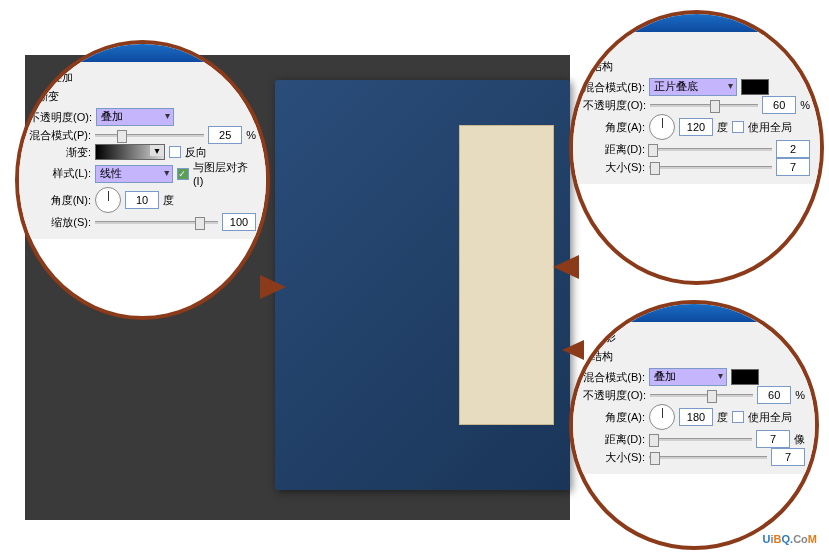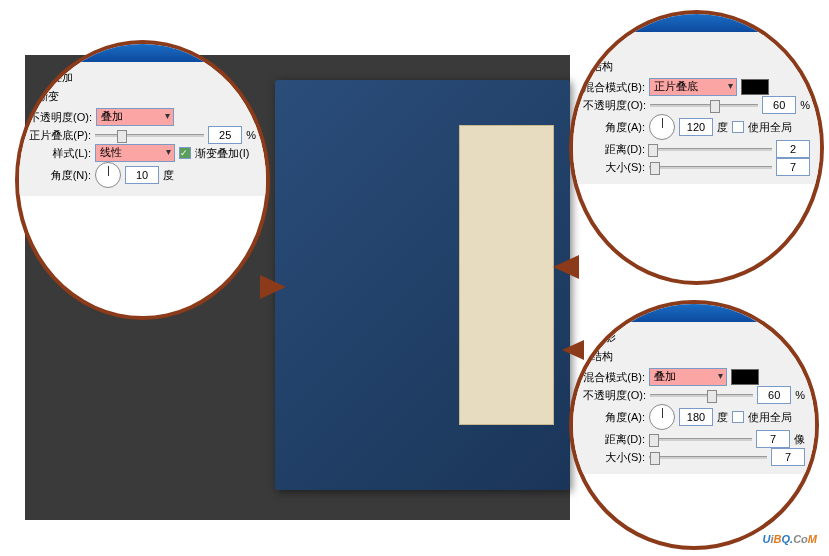--- a/index.html
+++ b/index.html
@@ -7,39 +7,39 @@
 .canvas{position:absolute;left:25px;top:55px;width:545px;height:465px;background:#3a3a3a}
 .book{position:absolute;left:250px;top:25px;width:295px;height:410px;background:linear-gradient(135deg,#2a4d7a,#1a3558);border-radius:3px;box-shadow:2px 2px 8px rgba(0,0,0,0.5)}
 .paper{position:absolute;right:16px;top:45px;width:95px;height:300px;background:#e8dcc0;border:1px solid #c8b890}
 .bubble{position:absolute;border-radius:50%;background:#fff;border:4px solid #8b3a1a;overflow:hidden}
 .bubble-title{background:linear-gradient(#1a6dc4,#0d4a9e);height:18px;width:100%}
 .bubble-content{padding:8px 10px;background:#f0f0f0}
 .section-title{font-size:11px;margin-bottom:4px}
 .fieldset-label{font-size:11px;margin:2px 0 4px 8px}
 .row{display:flex;align-items:center;margin:0 0;gap:4px}
 .label{text-align:right;min-width:62px;font-size:11px}
-.select{border:1px solid #7a9ac8;background:#fca5a5;height:18px;padding:0 24px 0 4px;font-size:11px;position:relative}
+.select{border:1px solid #7a9ac8;background:#c4b5fd;height:18px;padding:0 24px 0 4px;font-size:11px;position:relative}
 .select::after{content:"▾";position:absolute;right:3px;top:1px;color:#333;font-size:10px}
 .slider-track{height:3px;background:#d0d0d0;border-top:1px solid #999;flex:1;position:relative;min-width:80px}
 .slider-thumb{position:absolute;top:-5px;width:10px;height:13px;background:#e8e8e8;border:1px solid #888;transform:translateX(-50%)}
 .num-input{border:1px solid #7a9ac8;width:34px;height:18px;text-align:center;font-size:11px;background:#fff}
 .pct{font-size:11px}
 .checkbox{width:12px;height:12px;border:1px solid #7a9ac8;background:#fff;display:inline-block}
 .checkbox.checked{background:#5a9e5a}
 .checkbox.checked::after{content:"✓";color:#fff;font-size:9px;position:relative;top:-2px;left:0}
 .gradient-swatch{width:70px;height:16px;background:linear-gradient(to right,#000,#ddd);border:1px solid #666}
 .gradient-swatch::after{content:"▾";float:right;background:#e0e0e0;width:14px;text-align:center;font-size:10px}
 .angle-dial{width:26px;height:26px;border:1px solid #888;border-radius:50%;background:#fff;position:relative}
 .angle-dial::after{content:"";position:absolute;width:1px;height:10px;background:#333;left:50%;top:3px;transform-origin:bottom}
 .btn{border:1px solid #888;background:#e8e8e8;padding:2px 8px;font-size:11px}
 .color-swatch{width:28px;height:16px;background:#000;border:1px solid #666}
 .b1{left:15px;top:40px;width:255px;height:280px}
 .b2{right:5px;top:10px;width:255px;height:275px}
 .b3{right:10px;top:300px;width:250px;height:250px}
-.watermark{position:absolute;right:12px;bottom:8px;font-size:18px;font-weight:bold;font-style:italic}
+.watermark{position:absolute;right:12px;bottom:8px;font-size:18px;font-weight:bold;}
 .watermark .u{color:#2a7ac4}.watermark .i{color:#888}.watermark .b{color:#e67a1a}.watermark .q{color:#2a7ac4}.watermark .c{color:#888}.watermark .m{color:#e67a1a}
 .ptr-tri{position:absolute;border-style:solid}
 </style>
 </head>
 <body>
 
 <div class="canvas">
   <div class="book">
     <div class="paper"></div>
   </div>
@@ -48,38 +48,51 @@
 <div class="bubble b1">
   <div class="bubble-title"></div>
   <div class="bubble-content">
     <div class="section-title">渐变叠加</div>
     <div class="fieldset-label">渐变</div>
     <div class="row">
       <span class="label">不透明度(O):</span>
       <span class="select" style="width:78px">叠加</span>
     </div>
     <div class="row">
-      <span class="label">正片叠底(P):</span>
+      <span class="label">混合模式(P):</span>
       <div class="slider-track">
           <div class="slider-thumb" style="left:25%"></div>
         </div>
       <input class="num-input" value="25" style="">
       <span class="pct">%</span>
     </div>
     <div class="row">
+      <span class="label">渐变:</span>
+      <div class="gradient-swatch"></div>
+      <span class="checkbox"></span>
+      <span>反向</span>
+    </div>
+    <div class="row">
       <span class="label">样式(L):</span>
       <span class="select" style="width:80px">线性</span>
       <span class="checkbox checked"></span>
-      <span>渐变叠加(I)</span>
+      <span>与图层对齐(I)</span>
     </div>
     <div class="row">
       <span class="label">角度(N):</span>
       <div class="angle-dial"></div>
       <input class="num-input" value="10" style="">
       <span>度</span>
+    </div>
+    <div class="row">
+      <span class="label">缩放(S):</span>
+      <div class="slider-track">
+          <div class="slider-thumb" style="left:85%"></div>
+        </div>
+      <input class="num-input" value="100" style="">
     </div>
   </div>
 </div>
 <div class="ptr-tri" style="left:260px;top:275px;border-width:12px 0 12px 26px;border-color:transparent transparent transparent #8b3a1a"></div>
 
 <div class="bubble b2">
   <div class="bubble-title"></div>
   <div class="bubble-content">
     <div class="section-title">投影</div>
     <div class="fieldset-label">结构</div>

